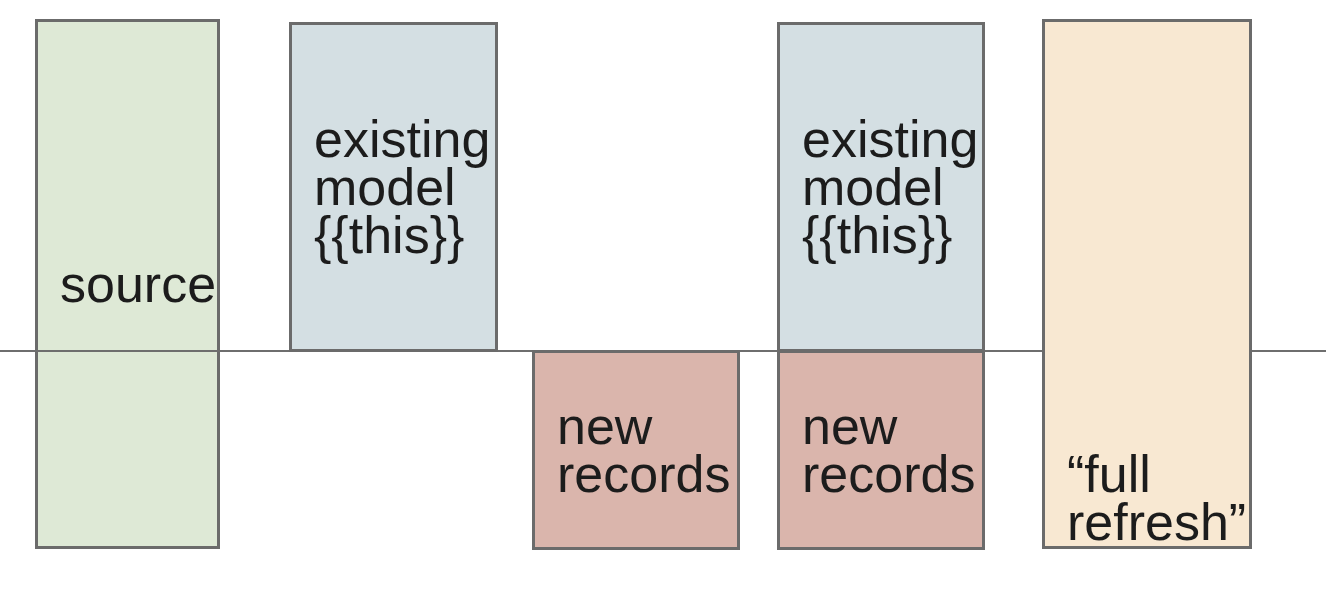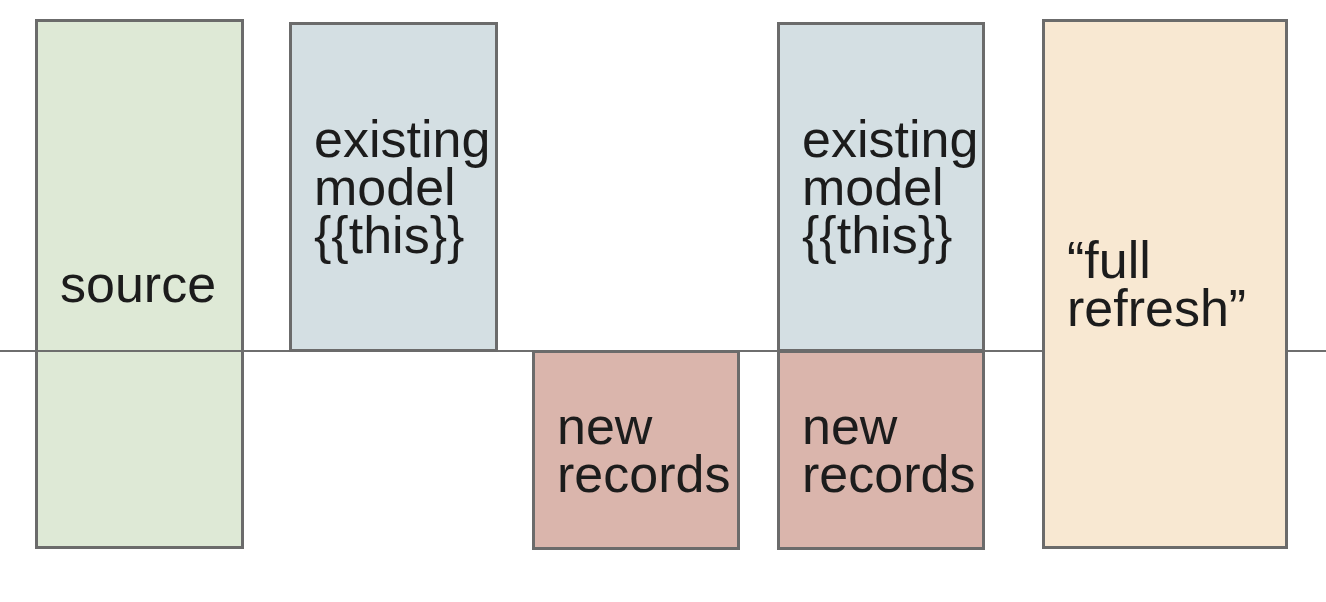--- a/index.html
+++ b/index.html
@@ -21,26 +21,26 @@
     box-sizing: border-box;
     display: flex; align-items: center;
   }
   .label {
     font-size: 52px; line-height: 48px;
     color: #1c1c1c;
     white-space: pre-line;
     padding-left: 22px;
   }
   
-  .box-source        { left: 35px;   top: 19px;  width: 209px; height: 530px; z-index: 0; text-align: right; }
+  .box-source        { left: 35px;   top: 19px;  width: 185px; height: 530px; z-index: 0; text-align: right; }
   .box-existing-1    { left: 289px;  top: 22px;  width: 209px; height: 330px; z-index: 2; }
   .box-new-1         { left: 532px;  top: 350px; width: 208px; height: 200px; z-index: 2; }
   .box-existing-2    { left: 777px;  top: 22px;  width: 208px; height: 330px; z-index: 2; }
   .box-new-2         { left: 777px;  top: 350px; width: 208px; height: 200px; z-index: 2; }
-  .box-full-refresh  { left: 1042px; top: 19px;  width: 246px; height: 530px; z-index: 2; }
+  .box-full-refresh  { left: 1042px; top: 19px;  width: 210px; height: 530px; z-index: 2; align-items: flex-end; }
 </style>
 </head>
 <body>
 
 <div class="diagram">
 
   <div class="baseline" style="background-color: rgb(110, 110, 110);"></div>
 
   <div class="box box-source" style="background-color: rgb(222, 233, 214);">
     <span class="label">source</span>

